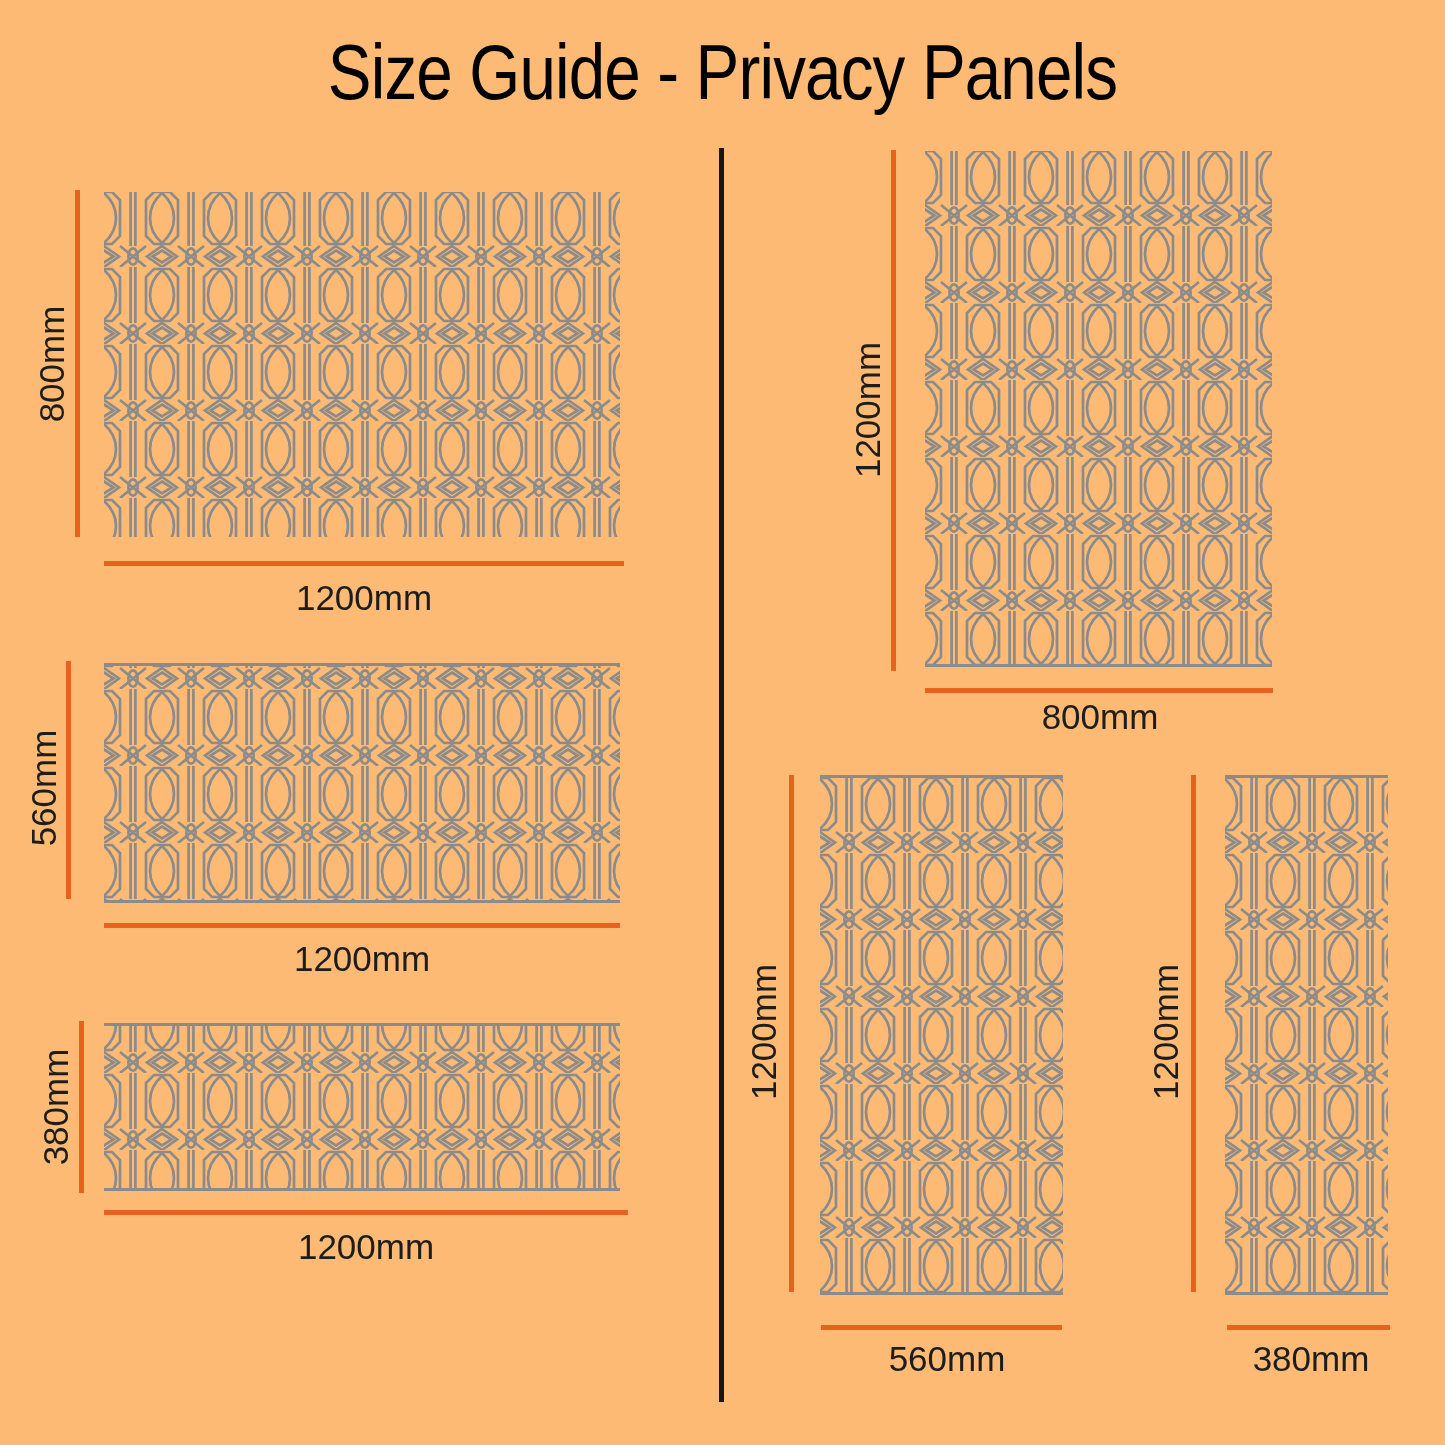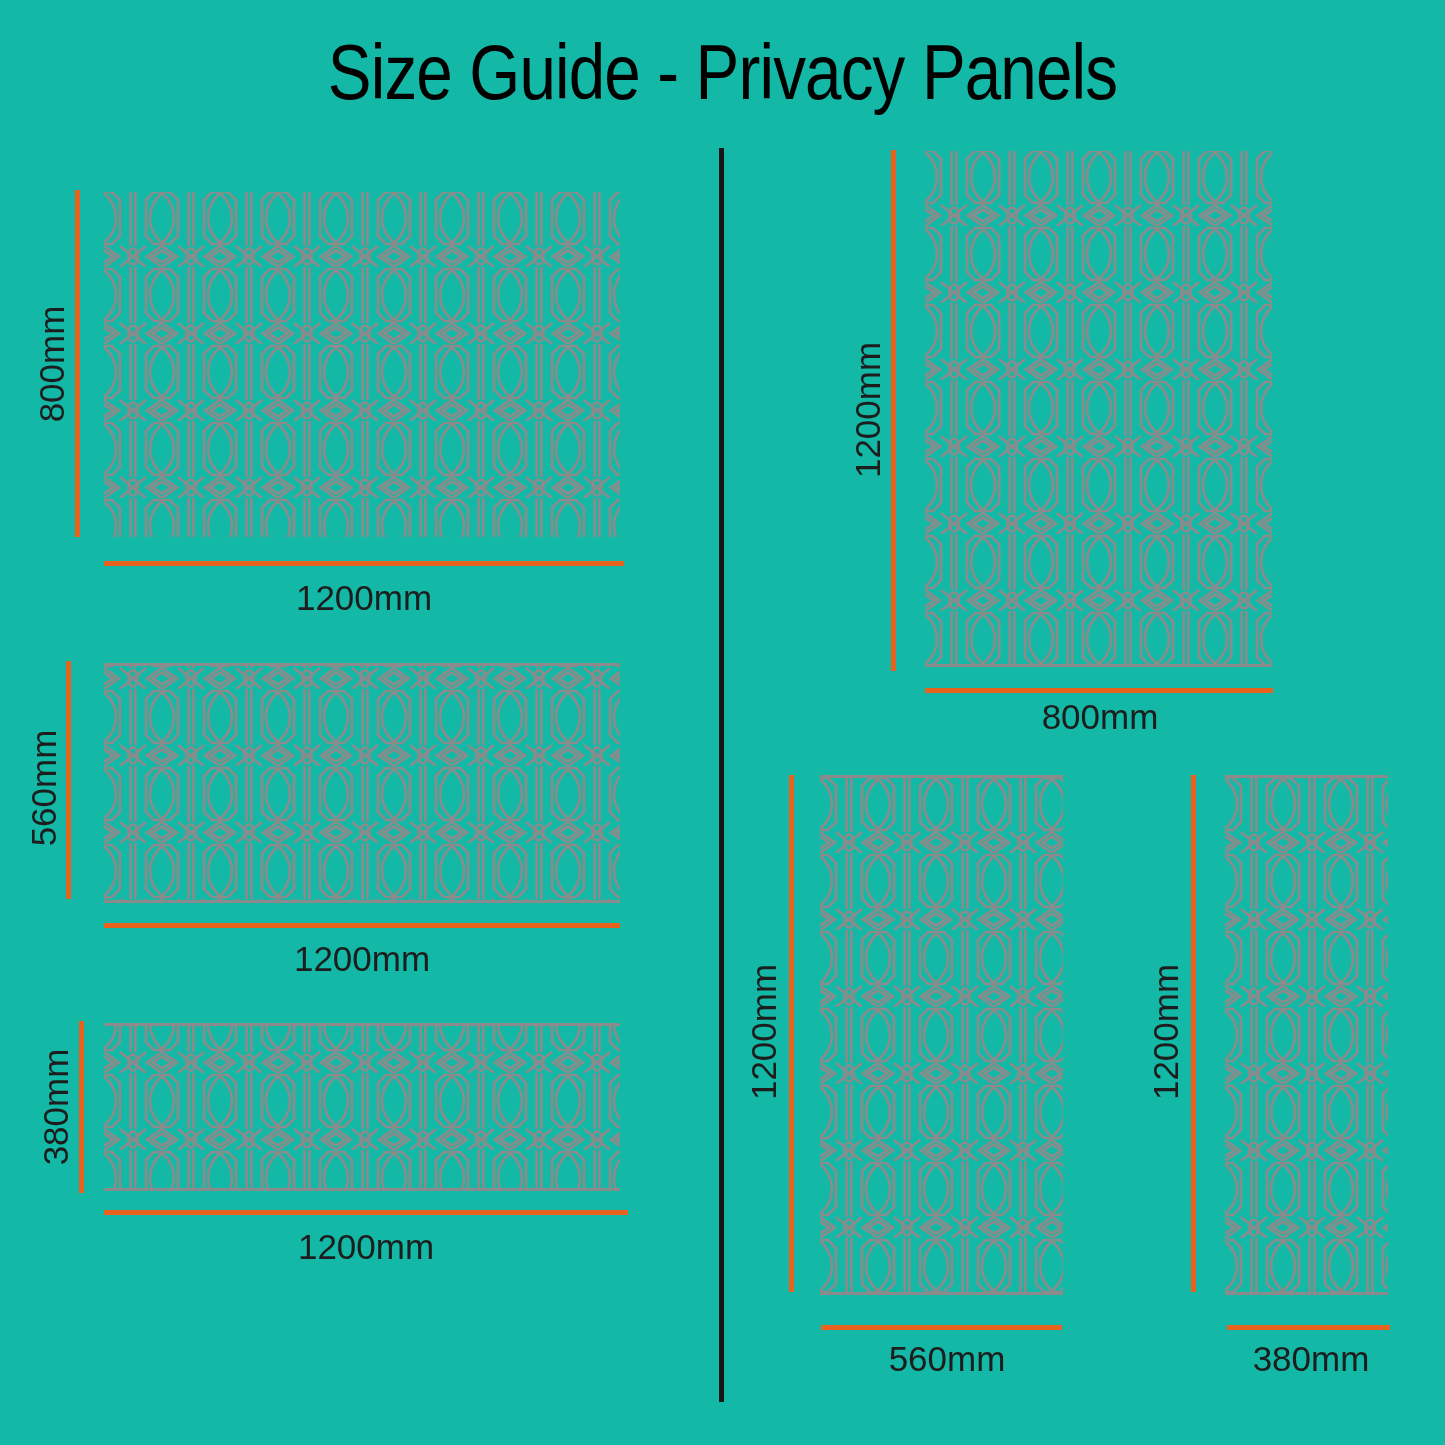--- a/index.html
+++ b/index.html
@@ -1,16 +1,16 @@
 <!DOCTYPE html>
 <html><head>
 <meta charset="utf-8">
 <style>
   html,body{margin:0;padding:0;background:#ffffff;}
-  .stage{position:relative;width:1445px;height:1445px;background:#14b8a6;overflow:hidden;
+  .stage{position:relative;width:1445px;height:1445px;background:#fdba74;overflow:hidden;
          font-family:"Liberation Sans", sans-serif;color:#1d1d1d;}
   .title{position:absolute;left:0;right:0;top:30px;text-align:center;
          font-size:78px;line-height:1.1;font-weight:400;color:#000;
          transform:scaleX(0.84);transform-origin:50% 50%;letter-spacing:-1px;white-space:nowrap;}
   .divider{position:absolute;background:#161616;}
   .swatch{position:absolute;box-sizing:border-box;}
   .swatch svg{display:block;width:100%;height:100%;}
   .e-b{border-bottom:3px solid #8B8B8B;}
   .e-tb{border-top:3px solid #8B8B8B;border-bottom:3px solid #8B8B8B;}
   .hline,.vline{position:absolute;background:#E7631D;}

